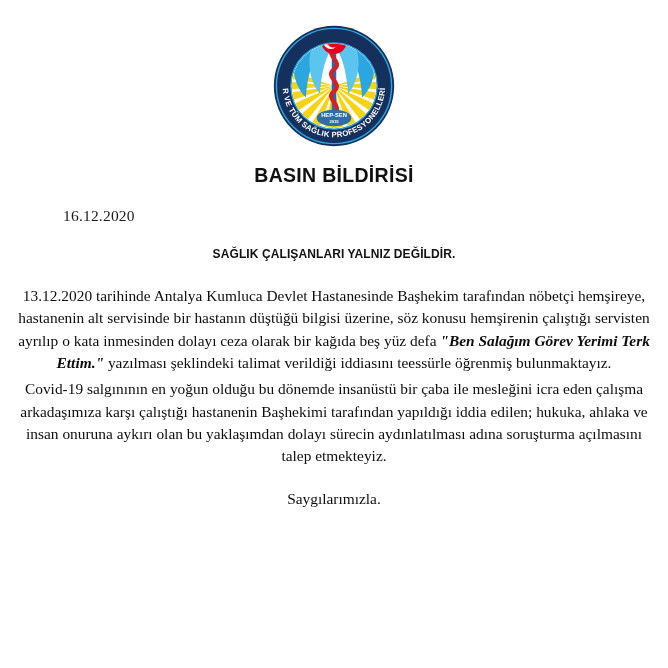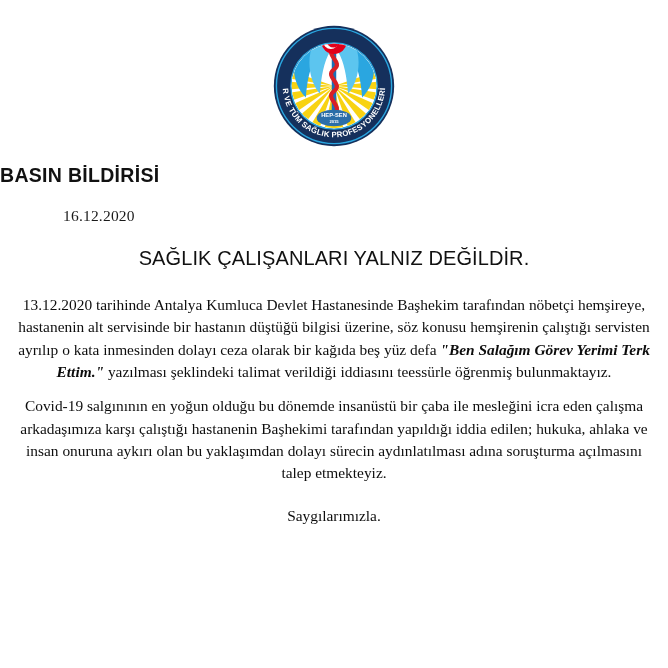--- a/index.html
+++ b/index.html
@@ -27,62 +27,62 @@
     box-sizing: border-box;
   }
   .logo {
     width: 128px;
     height: 128px;
     display: block;
   }
 
   
   .doc-title {
-    text-align: left;
+    text-align: center;
     font-family: "Liberation Sans", "DejaVu Sans", sans-serif;
     font-weight: bold;
     font-size: 19.5px;
     letter-spacing: 0.3px;
     color: #111111;
     margin: 14px 0 0 0;
   }
   .doc-date {
     font-family: Liberation Serif, serif;
     font-size: 15.5px;
     font-weight: 400;
     color: #1a1a1a;
     margin: 20px 0 0 0;
     padding-left: 63px;
     letter-spacing: 0.2px;
   }
   .doc-subtitle {
     text-align: center;
     font-family: "Liberation Sans", "DejaVu Sans", sans-serif;
-    font-weight: normal;
-    font-size: 20px;
+    font-weight: bold;
+    font-size: 12px;
     color: #111111;
     margin: 22px 0 0 0;
     letter-spacing: 0.1px;
   }
 
   
   .body-wrap {
     padding: 0 17px;
     box-sizing: border-box;
   }
   p.para {
     font-family: "Liberation Serif", "DejaVu Serif", serif;
     font-size: 15.4px;
     line-height: 1.45;
     color: #0d0d0d;
     margin: 0;
     text-align: center;
   }
   p.para-1 { margin-top: 24px; }
-  p.para-2 { margin-top: 12px; }
+  p.para-2 { margin-top: 4px; }
   p.para-3 { margin-top: 21px; }
 
   .quoted {
     font-weight: bold;
     font-style: italic;
   }
 
   .signoff {
     font-family: "Liberation Serif", "DejaVu Serif", serif;
     font-size: 15.4px;

